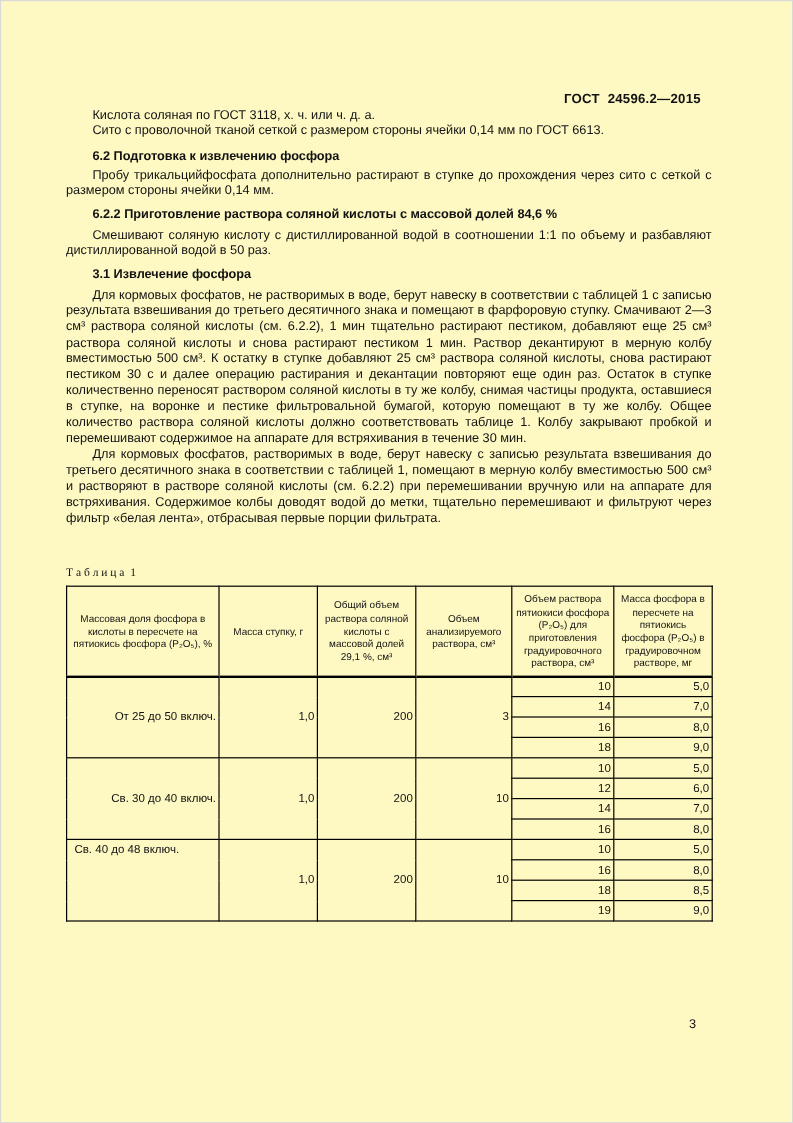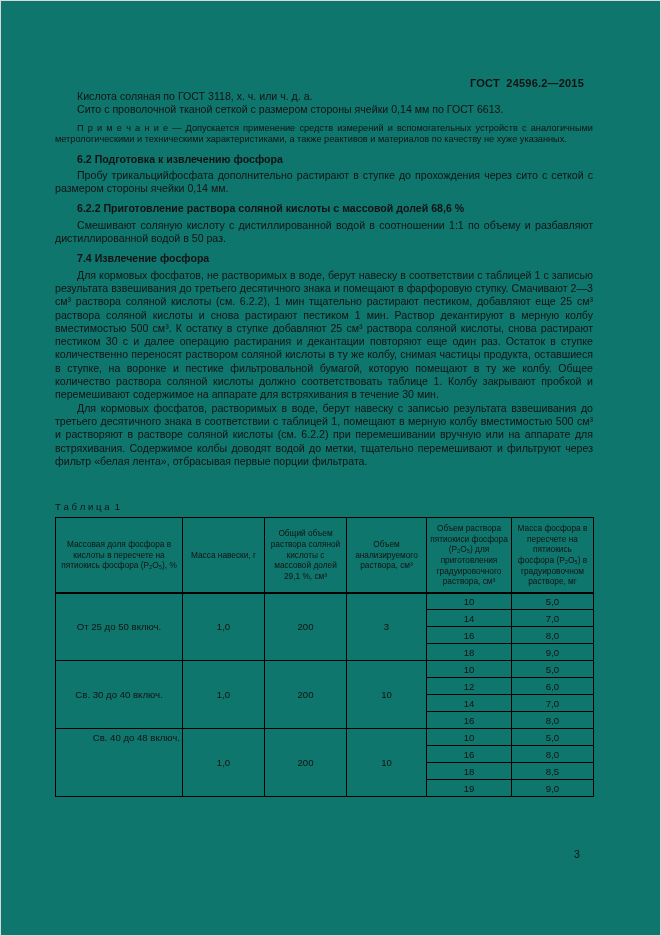--- a/index.html
+++ b/index.html
@@ -1,20 +1,20 @@
 <!DOCTYPE html>
 <html lang="ru"><head>
 <meta charset="utf-8">
 <style>
   html,body { margin:0; padding:0; background:#e8e8e8; }
   .page {
     position:relative;
     width:661px; height:936px;
     margin:0 auto;
-    background:#0f766e;
+    background:#fef9c3;
     border:1px solid #d9d9d9;
     box-sizing:border-box;
     font-family:"Liberation Sans","DejaVu Sans",sans-serif;
     color:#121212;
     overflow:hidden;
   }
   .running-header {
     position:absolute; top:64px; right:76px;
     font-size:11px; font-weight:bold; letter-spacing:.2px;
     white-space:pre;
@@ -31,87 +31,87 @@
     margin:6px 0 5px 0; font-size:9.2px; line-height:11.5px;
     text-align:justify; text-indent:22px;
   }
   .heading {
     margin:7px 0 3px 0; font-size:10.6px; line-height:13.3px;
     font-weight:bold; text-indent:22px;
   }
   .tbl-caption {
     margin:33px 0 4px 0; font-size:9.6px; line-height:12px;
     white-space:pre;
+    font-family:Liberation Serif, serif;
   }
   table.gost {
     border-collapse:collapse; width:538px; table-layout:fixed;
   }
   table.gost th, table.gost td {
     border:1px solid #000; box-sizing:border-box;
   }
   table.gost thead th {
     font-weight:normal; font-size:8.3px; line-height:10.6px;
     text-align:center; vertical-align:middle;
     padding:5px 3px; height:68px;
     border-bottom:2.5px solid #000;
   }
   table.gost tbody td {
     font-size:9.6px; line-height:11px;
-    text-align:center; vertical-align:middle;
+    text-align:right; vertical-align:middle;
     padding:1px 2px; height:17px;
   }
   table.gost tbody td.range-top {
-    vertical-align:top; text-align:right; padding:3px 2px 0 6px;
+    vertical-align:top; text-align:left; padding:3px 2px 0 6px;
   }
   .page-number {
     position:absolute; top:847px; right:80px;
     font-size:10.6px;
   }
 </style>
 </head>
 <body>
 
 <div class="page">
 
   <div class="running-header">
     <span>ГОСТ  24596.2—2015</span>
   </div>
 
   <div class="content">
 
     <p class="para no-just">Кислота соляная по ГОСТ 3118, х. ч. или ч. д. а.</p>
     <p class="para no-just">Сито с проволочной тканой сеткой с размером стороны ячейки 0,14 мм по ГОСТ 6613.</p>
 
-    <p class="note">П р и м е ч а н и е — Допускается применение средств измерений и вспомогательных устройств с аналогичными метрологическими и техническими характеристиками, а также реактивов и материалов по качеству не хуже указанных.</p>
 
     <p class="heading">6.2 Подготовка к извлечению фосфора</p>
     <p class="para">Пробу трикальцийфосфата дополнительно растирают в ступке до прохождения через сито с сеткой с размером стороны ячейки 0,14 мм.</p>
 
-    <p class="heading">6.2.2 Приготовление раствора соляной кислоты с массовой долей 68,6 %</p>
+    <p class="heading">6.2.2 Приготовление раствора соляной кислоты с массовой долей 84,6 %</p>
     <p class="para">Смешивают соляную кислоту с дистиллированной водой в соотношении 1:1 по объему и разбавляют дистиллированной водой в 50 раз.</p>
 
-    <p class="heading">7.4 Извлечение фосфора</p>
+    <p class="heading">3.1 Извлечение фосфора</p>
     <p class="para">Для кормовых фосфатов, не растворимых в воде, берут навеску в соответствии с таблицей 1 с записью результата взвешивания до третьего десятичного знака и помещают в фарфоровую ступку. Смачивают 2—3 см³ раствора соляной кислоты (см. 6.2.2), 1 мин тщательно растирают пестиком, добавляют еще 25 см³ раствора соляной кислоты и снова растирают пестиком 1 мин. Раствор декантируют в мерную колбу вместимостью 500 см³. К остатку в ступке добавляют 25 см³ раствора соляной кислоты, снова растирают пестиком 30 с и далее операцию растирания и декантации повторяют еще один раз. Остаток в ступке количественно переносят раствором соляной кислоты в ту же колбу, снимая частицы продукта, оставшиеся в ступке, на воронке и пестике фильтровальной бумагой, которую помещают в ту же колбу. Общее количество раствора соляной кислоты должно соответствовать таблице 1. Колбу закрывают пробкой и перемешивают содержимое на аппарате для встряхивания в течение 30 мин.</p>
     <p class="para">Для кормовых фосфатов, растворимых в воде, берут навеску с записью результата взвешивания до третьего десятичного знака в соответствии с таблицей 1, помещают в мерную колбу вместимостью 500 см³ и растворяют в растворе соляной кислоты (см. 6.2.2) при перемешивании вручную или на аппарате для встряхивания. Содержимое колбы доводят водой до метки, тщательно перемешивают и фильтруют через фильтр «белая лента», отбрасывая первые порции фильтрата.</p>
 
     <p class="tbl-caption">Т а б л и ц а  1</p>
 
     <table class="gost">
       <colgroup>
         <col style="width:127px">
         <col style="width:82px">
         <col style="width:82px">
         <col style="width:80px">
         <col style="width:85px">
         <col style="width:82px">
       </colgroup>
       <thead>
         <tr>
           <th>Массовая доля фосфора в кислоты в пересчете на пятиокись фосфора (P₂O₅), %</th>
-          <th>Масса навески, г</th>
+          <th>Масса ступку, г</th>
           <th>Общий объем раствора соляной кислоты с массовой долей 29,1 %, см³</th>
           <th>Объем анализируемого раствора, см³</th>
           <th>Объем раствора пятиокиси фосфора (P₂O₅) для приготовления градуировочного раствора, см³</th>
           <th>Масса фосфора в пересчете на пятиокись фосфора (P₂O₅) в градуировочном растворе, мг</th>
         </tr>
       </thead>
       <tbody>
 
         <tr>
           <td rowspan="4">От 25 до 50 включ.</td>

